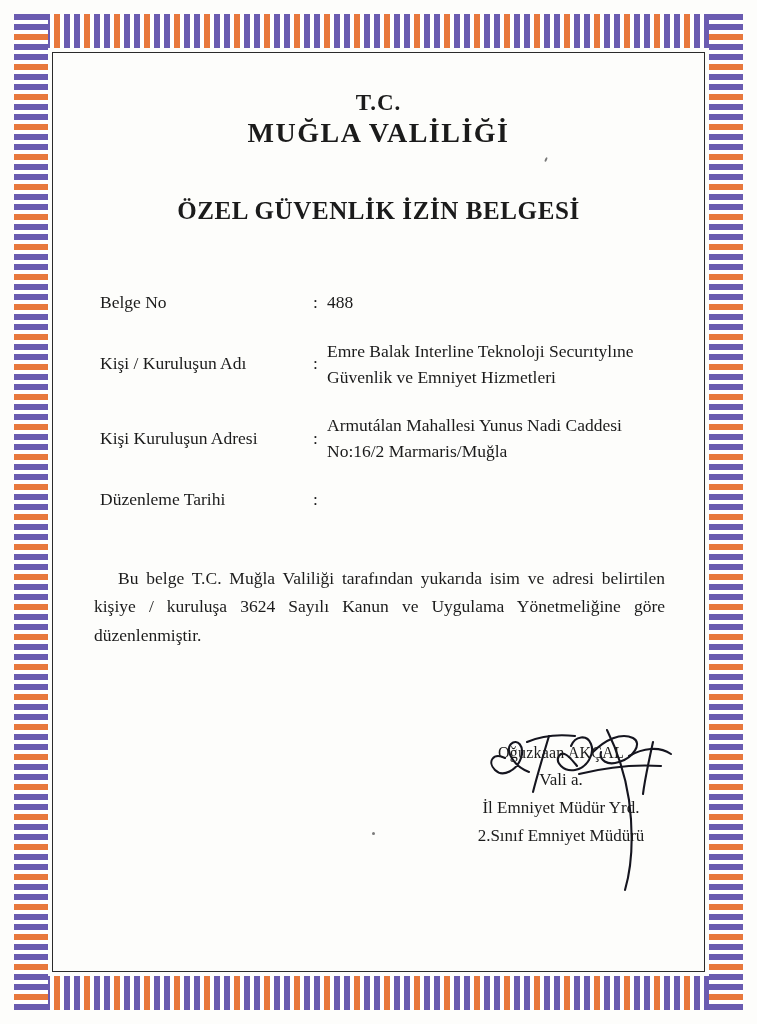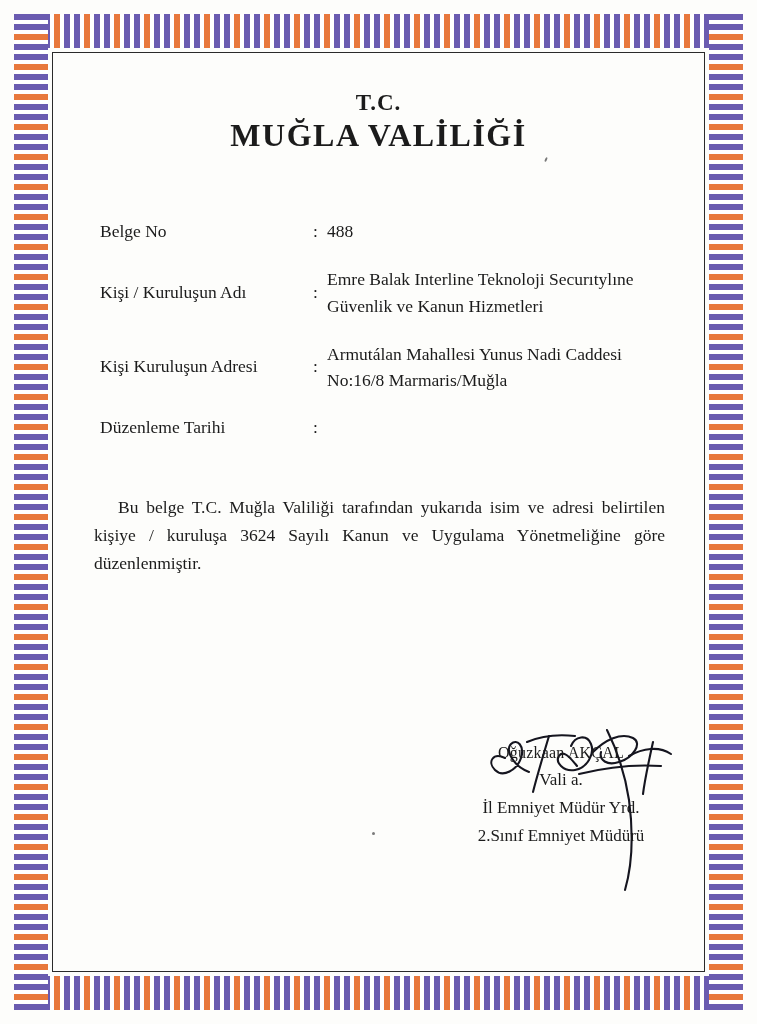--- a/index.html
+++ b/index.html
@@ -108,21 +108,21 @@
   .hdr-line1 {
     text-align: center;
     font-weight: bold;
     font-size: 23px;
     letter-spacing: 1px;
     line-height: 1.1;
   }
   .hdr-line2 {
     text-align: center;
     font-weight: bold;
-    font-size: 32px;
+    font-size: 28px;
     letter-spacing: 1.5px;
     line-height: 1.15;
     margin-top: 2px;
   }
   .doc-title {
     text-align: center;
     font-weight: bold;
     font-size: 25px;
     letter-spacing: 0.6px;
     margin-top: 48px;
@@ -208,46 +208,47 @@
     <div class="orn-band orn-right"></div>
   </div>
 
   <div class="inner-rule"></div>
 
   <div class="content">
 
     <div class="hdr-line1">T.C.</div>
     <div class="hdr-line2">MUĞLA VALİLİĞİ</div>
 
+    <div class="doc-title">ÖZEL GÜVENLİK İZİN BELGESİ</div>
 
     <div class="fields">
 
       <div class="field-row">
         <div class="field-label">Belge No</div>
         <div class="field-colon">:</div>
         <div class="field-value">
           <span class="l1">488</span>
         </div>
       </div>
 
       <div class="field-row">
         <div class="field-label">Kişi / Kuruluşun Adı</div>
         <div class="field-colon">:</div>
         <div class="field-value">
           <span class="l1">Emre Balak Interline Teknoloji Securıtylıne</span>
-          <span class="l2">Güvenlik ve Kanun Hizmetleri</span>
+          <span class="l2">Güvenlik ve Emniyet Hizmetleri</span>
         </div>
       </div>
 
       <div class="field-row">
         <div class="field-label">Kişi Kuruluşun Adresi</div>
         <div class="field-colon">:</div>
         <div class="field-value">
           <span class="l1">Armutálan Mahallesi Yunus Nadi Caddesi</span>
-          <span class="l2">No:16/8 Marmaris/Muğla</span>
+          <span class="l2">No:16/2 Marmaris/Muğla</span>
         </div>
       </div>
 
       <div class="field-row gap-extra">
         <div class="field-label">Düzenleme Tarihi</div>
         <div class="field-colon">:</div>
       </div>
 
     </div>
 

